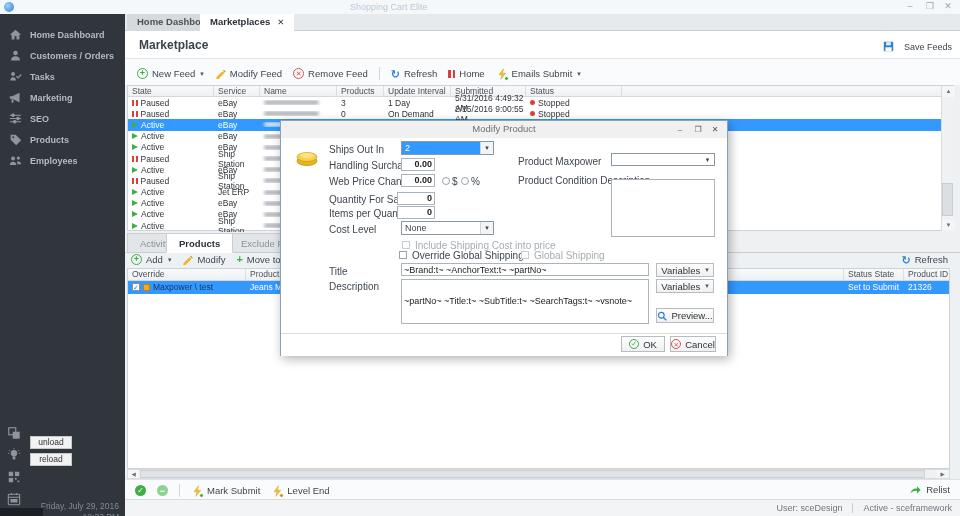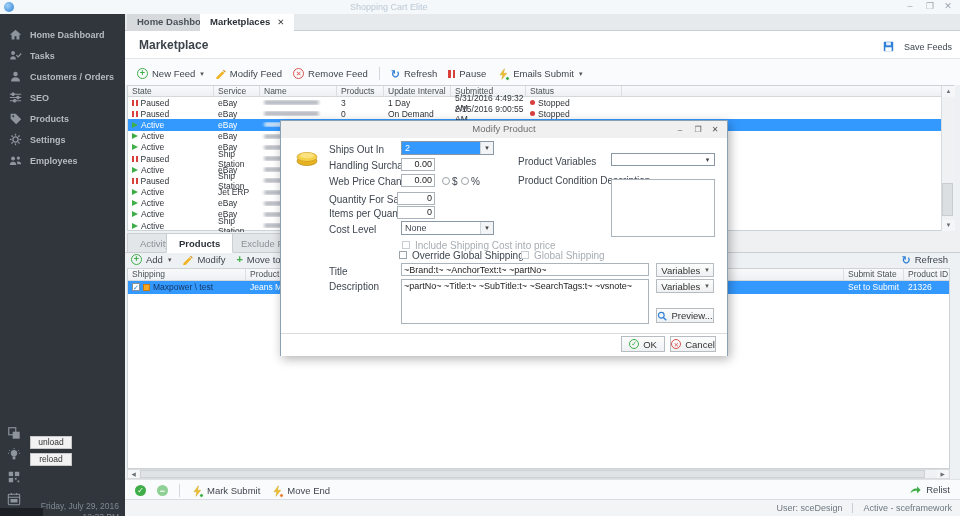--- a/index.html
+++ b/index.html
@@ -109,21 +109,21 @@
   .statsep { width:1px; height:10px; background:#c9cdd1; }
 
   
   .modal { left:280px; top:120px; width:448px; height:236px; background:#fff; border:1px solid #8aa0b4;
            box-shadow:2px 3px 10px rgba(0,0,0,.3); z-index:10; }
   .m-title { left:0; top:0; width:100%; height:17px; background:#f0f0f0; text-align:center;
              line-height:16px; color:#6f6f6f; font-size:9.5px; }
   .m-ctl { top:2px; width:14px; height:13px; text-align:center; color:#555; font-size:8px; line-height:13px; cursor:pointer; }
   .m-label { font-size:10px; color:#3f4650; }
   .input { background:#fff; border:1px solid #abb3bb; font-size:9px; color:#222; padding:0 2px; }
-  .num { text-align:right; line-height:11px; }
+  .num { text-align:right; line-height:11px;font-weight:bold; }
   .combo { background:#fff; border:1px solid #8a98a6; display:flex; }
   .combo .val { flex:1; padding:1px 3px; font-size:9px; line-height:11px; }
   .combo .arrow { width:13px; text-align:center; font-size:7px; color:#444; line-height:12px; border-left:1px solid #d0d5da; background:#f2f4f6; }
   .combo.selected .val { background:#3399ff; color:#fff; }
   .radio { width:8px; height:8px; border:1px solid #9aa2aa; border-radius:50%; background:#fff; display:inline-block; }
   .chk { width:8px; height:8px; border:1px solid #9aa2aa; background:#fff; display:inline-block; }
   .chk.dis { border-color:#c8cdd2; }
   .dis-label { color:#a7adb3; }
   .mbtn { background:linear-gradient(#fdfdfd,#eef0f2); border:1px solid #b7bcc1; display:flex;
           align-items:center; justify-content:center; gap:4px; font-size:9.5px; color:#333; cursor:pointer; }
@@ -150,36 +150,45 @@
       <div class="side-item">
         <span class="side-ico">
           <svg viewBox="0 0 16 16" fill="currentColor">
             <path d="M8 2L1 8.2h2.2V14h3.6v-4h2.4v4h3.6V8.2H15z"></path>
           </svg>
         </span>
         <span class="side-label">Home Dashboard</span>
       </div>
       <div class="side-item">
         <span class="side-ico">
+          <svg viewBox="0 0 16 16" fill="currentColor">
+            <circle cx="8" cy="4.8" r="2.8"></circle>
+            <path d="M2.5 14c0-3.2 2.4-5 5.5-5s5.5 1.8 5.5 5z"></path>
+          </svg>
+        </span>
+        <span class="side-label">Customers / Orders</span>
+      </div>
+      <div class="side-item">
+        <span class="side-ico">
           <svg viewBox="0 0 16 16">
             <circle cx="5" cy="5" r="2.4" fill="currentColor"></circle>
             <path d="M1.5 13c0-2.6 1.5-4 3.5-4s3.5 1.4 3.5 4z" fill="currentColor"></path>
             <path d="M9 7.5l2.2 2.2L15 5.5" fill="none" stroke="currentColor" stroke-width="1.6"></path>
           </svg>
         </span>
         <span class="side-label">Tasks</span>
       </div>
       <div class="side-item">
         <span class="side-ico">
           <svg viewBox="0 0 16 16" fill="currentColor">
-            <circle cx="8" cy="4.8" r="2.8"></circle>
-            <path d="M2.5 14c0-3.2 2.4-5 5.5-5s5.5 1.8 5.5 5z"></path>
-          </svg>
-        </span>
-        <span class="side-label">Customers / Orders</span>
+            <path d="M1 6.5h3l9-4.5v12l-9-4.5H1z"></path>
+            <rect x="3.2" y="10" width="2.2" height="4.5"></rect>
+          </svg>
+        </span>
+        <span class="side-label">Marketing</span>
       </div>
       <div class="side-item">
         <span class="side-ico">
           <svg viewBox="0 0 16 16" stroke="currentColor" stroke-width="1.2">
             <line x1="1" y1="4" x2="15" y2="4"></line>
             <line x1="1" y1="8" x2="15" y2="8"></line>
             <line x1="1" y1="12" x2="15" y2="12"></line>
             <circle cx="5" cy="4" r="1.7" fill="currentColor"></circle>
             <circle cx="11" cy="8" r="1.7" fill="currentColor"></circle>
             <circle cx="7" cy="12" r="1.7" fill="currentColor"></circle>
@@ -188,38 +197,20 @@
         <span class="side-label">SEO</span>
       </div>
       <div class="side-item">
         <span class="side-ico">
           <svg viewBox="0 0 16 16">
             <path d="M2 2h6.2L15 8.8 8.8 15 2 8.2z" fill="currentColor"></path>
             <circle cx="5.2" cy="5.2" r="1.2" fill="#31353c"></circle>
           </svg>
         </span>
         <span class="side-label">Products</span>
-      </div>
-      <div class="side-item">
-        <span class="side-ico">
-          <svg viewBox="0 0 16 16" stroke="currentColor" fill="none">
-            <circle cx="8" cy="8" r="3.2" stroke-width="1.6"></circle>
-            <g stroke-width="1.6">
-              <line x1="8" y1="1" x2="8" y2="3.2"></line>
-              <line x1="8" y1="12.8" x2="8" y2="15"></line>
-              <line x1="1" y1="8" x2="3.2" y2="8"></line>
-              <line x1="12.8" y1="8" x2="15" y2="8"></line>
-              <line x1="3" y1="3" x2="4.6" y2="4.6"></line>
-              <line x1="11.4" y1="11.4" x2="13" y2="13"></line>
-              <line x1="3" y1="13" x2="4.6" y2="11.4"></line>
-              <line x1="11.4" y1="4.6" x2="13" y2="3"></line>
-            </g>
-          </svg>
-        </span>
-        <span class="side-label">Settings</span>
       </div>
       <div class="side-item">
         <span class="side-ico">
           <svg viewBox="0 0 16 16" fill="currentColor">
             <circle cx="5" cy="5.5" r="2.4"></circle>
             <path d="M1 13.5c0-2.6 1.8-4 4-4s4 1.4 4 4z"></path>
             <circle cx="11.5" cy="5" r="2"></circle>
             <path d="M9.8 9.4c.5-.2 1.1-.3 1.7-.3 2 0 3.5 1.3 3.5 3.6H10.4"></path>
           </svg>
         </span>
@@ -316,21 +307,21 @@
     <span class="sep"></span>
     <span class="tb">
         <span class="refresh-g">↻</span>
         <span>Refresh</span>
       </span>
     <span class="tb">
         <span class="pausebars">
           <i></i>
           <i></i>
         </span>
-        <span>Pause</span>
+        <span>Home</span>
       </span>
     <span class="tb">
         <span class="bolt">
           <svg viewBox="0 0 16 16">
             <path d="M10 1L4 9h4l-1.5 6L13 7H8.5z" fill="#f2c230" stroke="#c79a10" stroke-width=".6"></path>
           </svg>
           <span class="badge green"></span>
         </span>
         <span>Emails Submit</span>
         <span class="chev">▾</span>
@@ -576,23 +567,23 @@
       </span>
   </div>
   <span class="tb abs" style="right:2px;top:1px">
       <span class="refresh-g">↻</span>
       <span>Refresh</span>
     </span>
 </div>
 
 <div class="abs prodtable">
   <div class="phead">
-    <div class="hcell" style="width:118px">Shipping</div>
+    <div class="hcell" style="width:118px">Override</div>
     <div class="hcell" style="width:598px">Product</div>
-    <div class="hcell" style="width:60px">Submit State</div>
+    <div class="hcell" style="width:60px">Status State</div>
     <div class="hcell" style="width:45px;border-right:none">Product ID</div>
   </div>
   <div class="prow">
     <div class="c" style="width:118px">
         <span class="cb">✓</span>
         <span class="sq-orange"></span>
         <span style="color:#16355e">Maxpower \ test</span>
       </div>
     <div class="c" style="width:598px">Jeans Mens Origin</div>
     <div class="c" style="width:60px">Set to Submit</div>
@@ -620,21 +611,21 @@
         </span>
         <span>Mark Submit</span>
       </span>
     <span class="tb">
         <span class="bolt">
           <svg viewBox="0 0 16 16">
             <path d="M10 1L4 9h4l-1.5 6L13 7H8.5z" fill="#f2c230" stroke="#c79a10" stroke-width=".6"></path>
           </svg>
           <span class="badge orange"></span>
         </span>
-        <span>Move End</span>
+        <span>Level End</span>
       </span>
   </div>
   <span class="tb abs" style="right:10px;top:4px">
       <span class="relist">
         <svg viewBox="0 0 16 14" width="13" height="11">
           <path d="M1.5 12C2.5 7 7 5 10 6V3l4.5 4.5L10 12V9C7.5 8 4 9 1.5 12z" fill="#3fae49"></path>
         </svg>
       </span>
       <span>Relist</span>
     </span>
@@ -696,36 +687,36 @@
   <span class="abs m-label dis-label nw" style="left:253px;top:129px">Global Shipping</span>
 
   <span class="abs m-label nw" style="left:48px;top:145px">Title</span>
   <div class="abs input nw" style="left:120px;top:142px;width:248px;height:13px;line-height:12px">~Brand:t~ ~AnchorText:t~ ~partNo~</div>
   <div class="abs mbtn" style="left:375px;top:142px;width:58px;height:14px">
     <span>Variables</span>
       <span class="chev">▾</span>
   </div>
 
   <span class="abs m-label nw" style="left:48px;top:160px">Description</span>
-  <div class="abs input" style="left:120px;top:158px;width:248px;height:45px;line-height:11px;padding-top:1px">~partNo~ ~Title:t~ ~SubTitle:t~ ~SearchTags:t~ ~vsnote~</div>
+  <div class="abs input" style="left:120px;top:158px;width:248px;height:45px;line-height:11px;padding-top:16px">~partNo~ ~Title:t~ ~SubTitle:t~ ~SearchTags:t~ ~vsnote~</div>
   <div class="abs mbtn" style="left:375px;top:158px;width:58px;height:14px">
     <span>Variables</span>
       <span class="chev">▾</span>
   </div>
   <div class="abs mbtn" style="left:375px;top:187px;width:58px;height:15px">
     <span class="mag">
         <svg viewBox="0 0 14 14" width="10" height="10">
           <circle cx="6" cy="6" r="4" fill="none" stroke="#2f7fd6" stroke-width="1.6"></circle>
           <line x1="9" y1="9" x2="13" y2="13" stroke="#2f7fd6" stroke-width="1.8"></line>
         </svg>
       </span>
     <span>Preview...</span>
   </div>
 
-  <span class="abs m-label nw" style="left:237px;top:35px">Product Variables</span>
+  <span class="abs m-label nw" style="left:237px;top:35px">Product Maxpower</span>
   <div class="abs combo" style="left:330px;top:32px;width:104px;height:13px">
     <span class="val"></span>
       <span class="arrow" style="background:#fff;border-left:none">▾</span>
   </div>
   <span class="abs m-label nw" style="left:237px;top:54px">Product Condition Description</span>
   <div class="abs input" style="left:330px;top:58px;width:104px;height:58px"></div>
 
   <div class="abs m-footer"></div>
   <div class="abs mbtn" style="left:340px;top:215px;width:44px;height:16px">
     <span class="okdot">✓</span>

